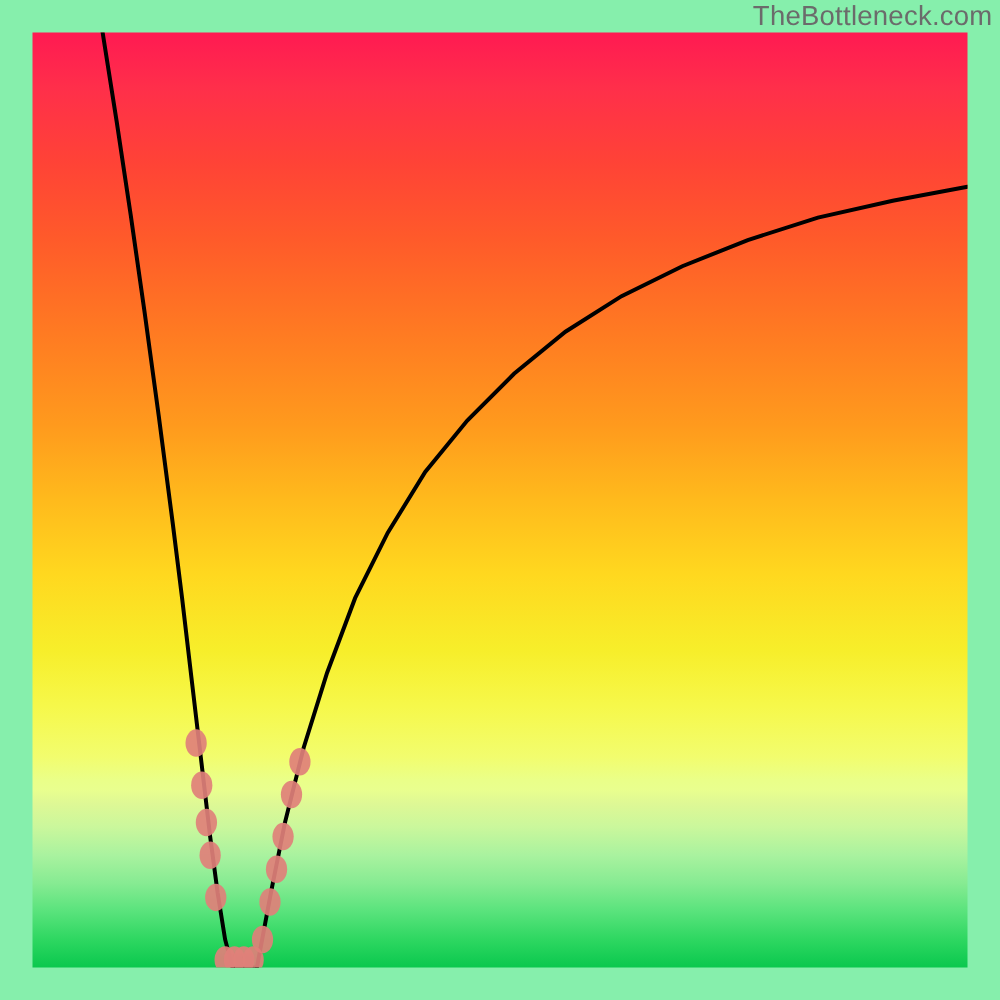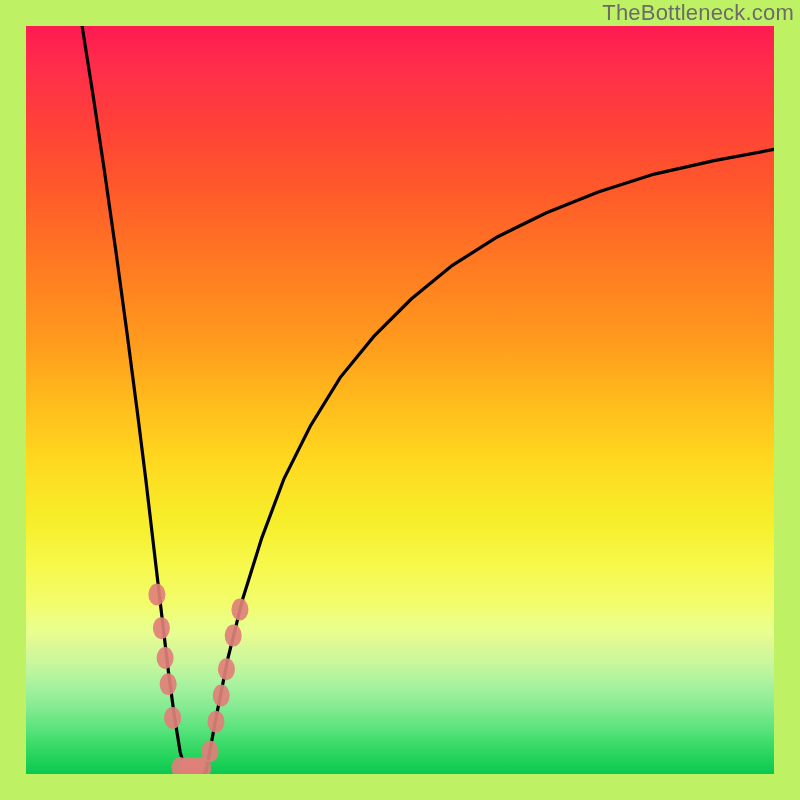--- a/index.html
+++ b/index.html
@@ -7,21 +7,21 @@
     padding: 0;
     width: 800px;
     height: 800px;
     overflow: hidden;
     background: #000;
     font-family: Arial, Helvetica, sans-serif;
   }
   .frame {
     position: absolute;
     inset: 0;
-    background: #bef264;
+    background: #86efac;
   }
   
   .plot {
     position: absolute;
     left: 26px;
     top: 26px;
     width: 748px;   
     height: 748px;
     
     background: linear-gradient(

